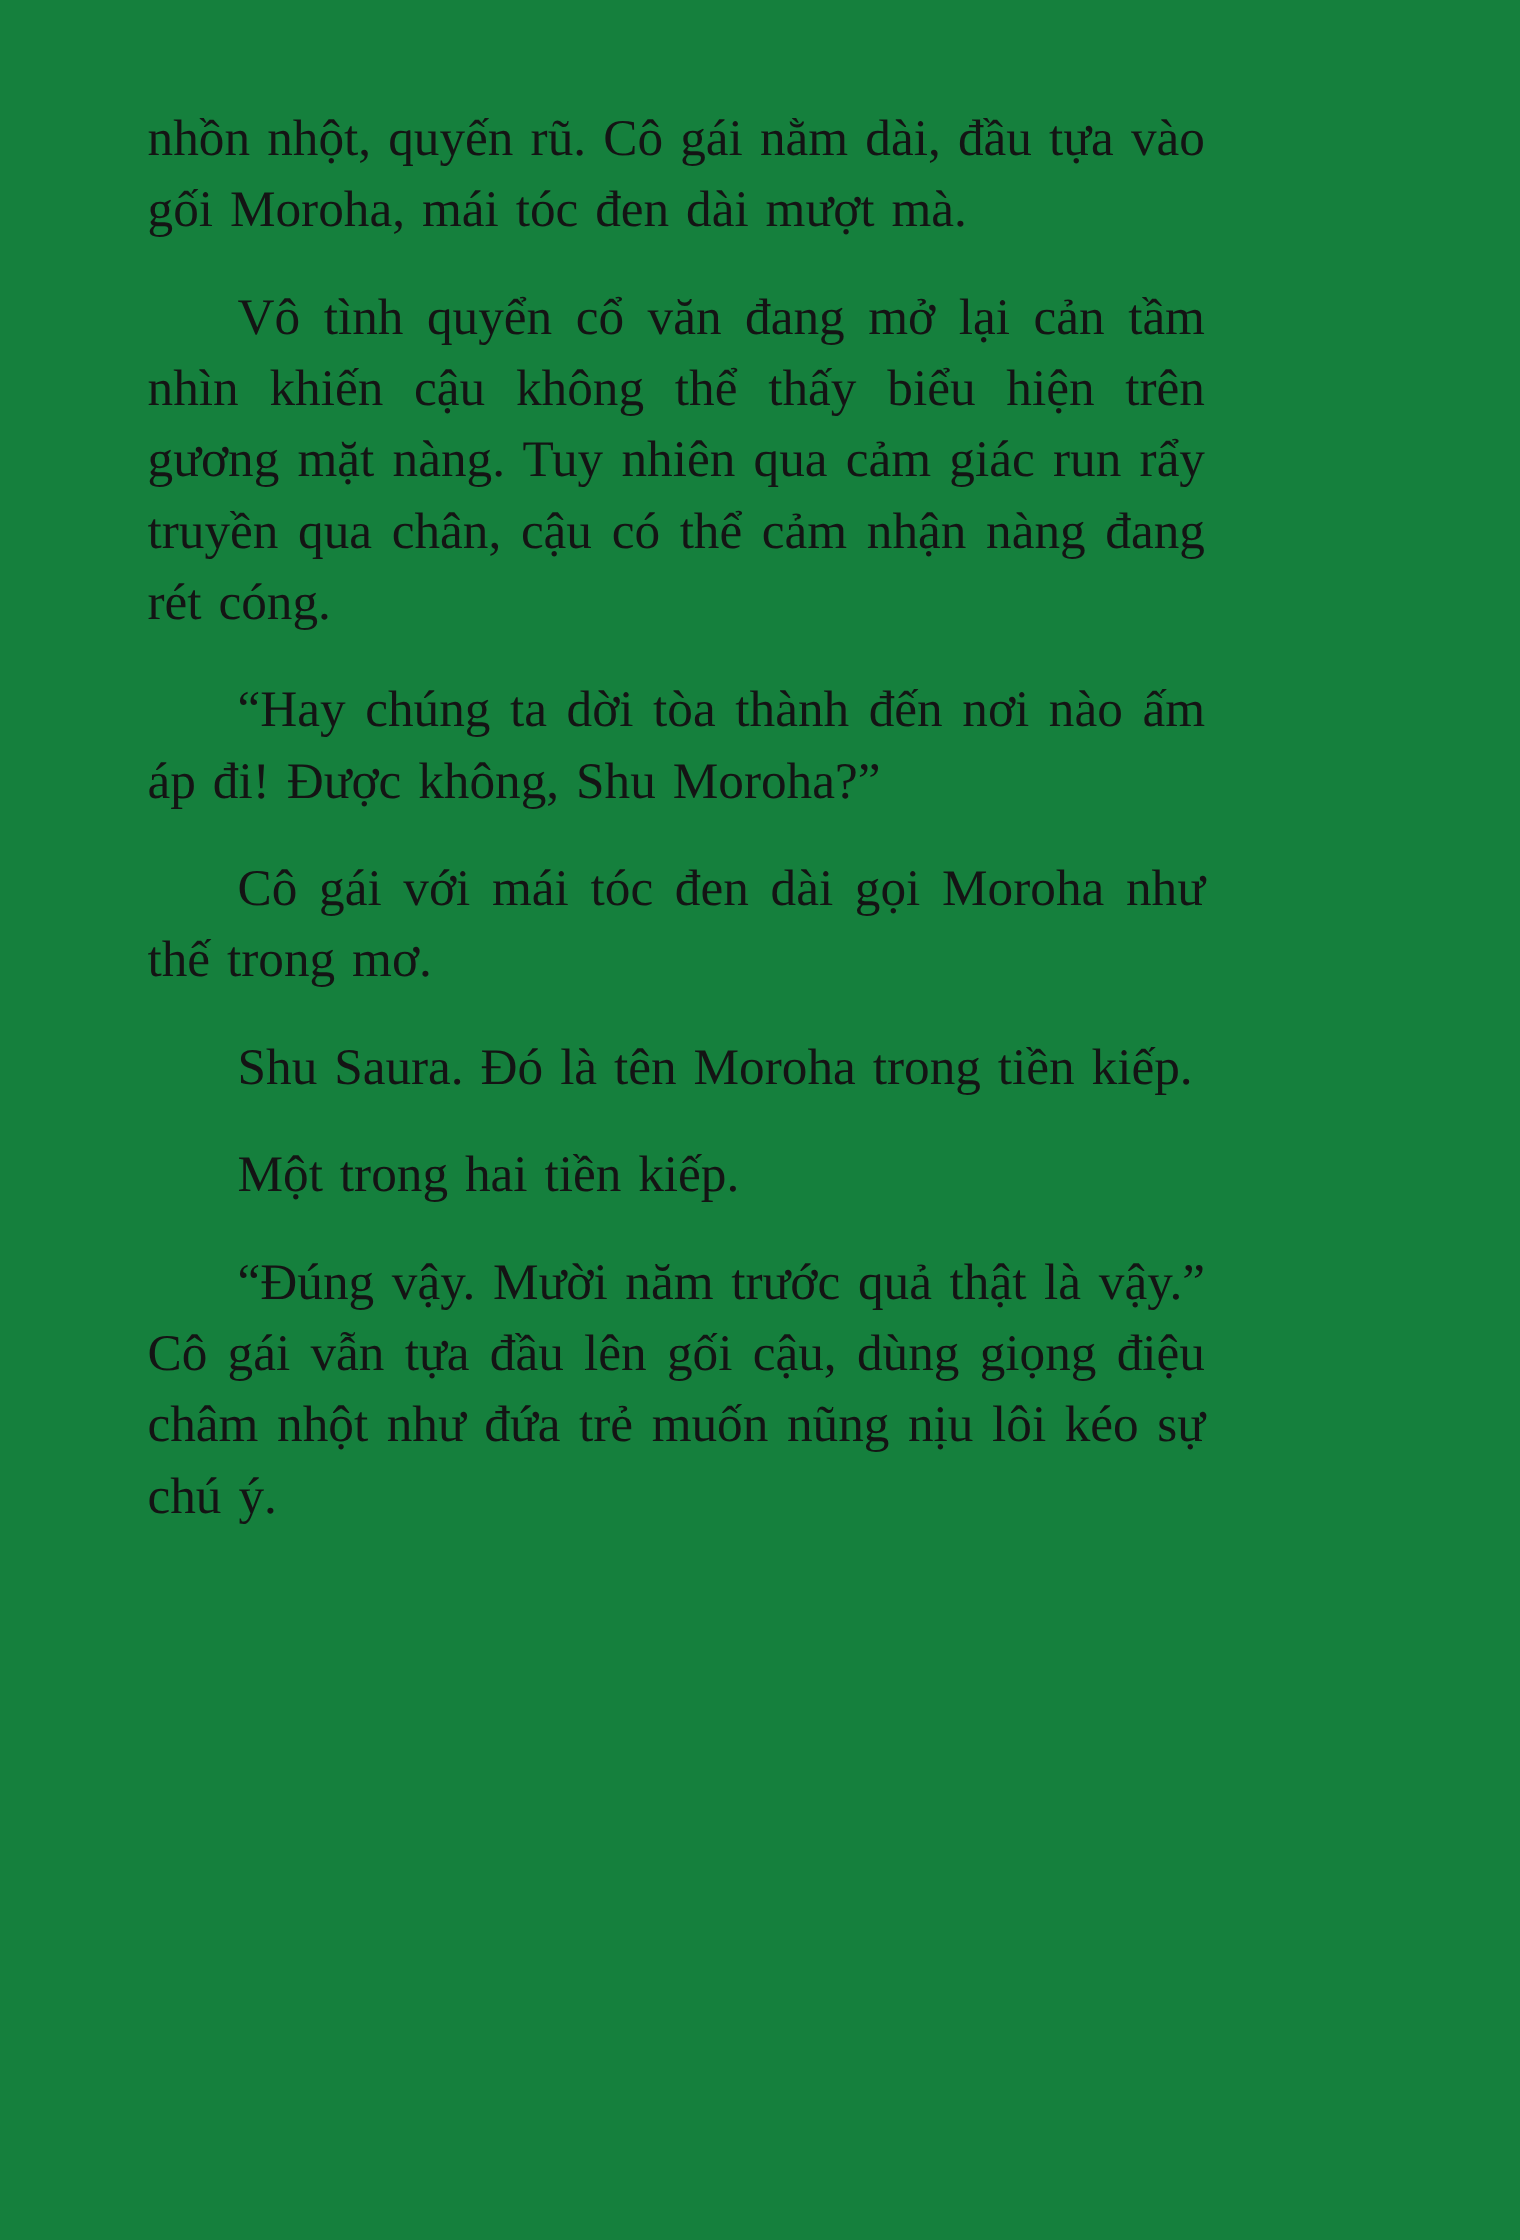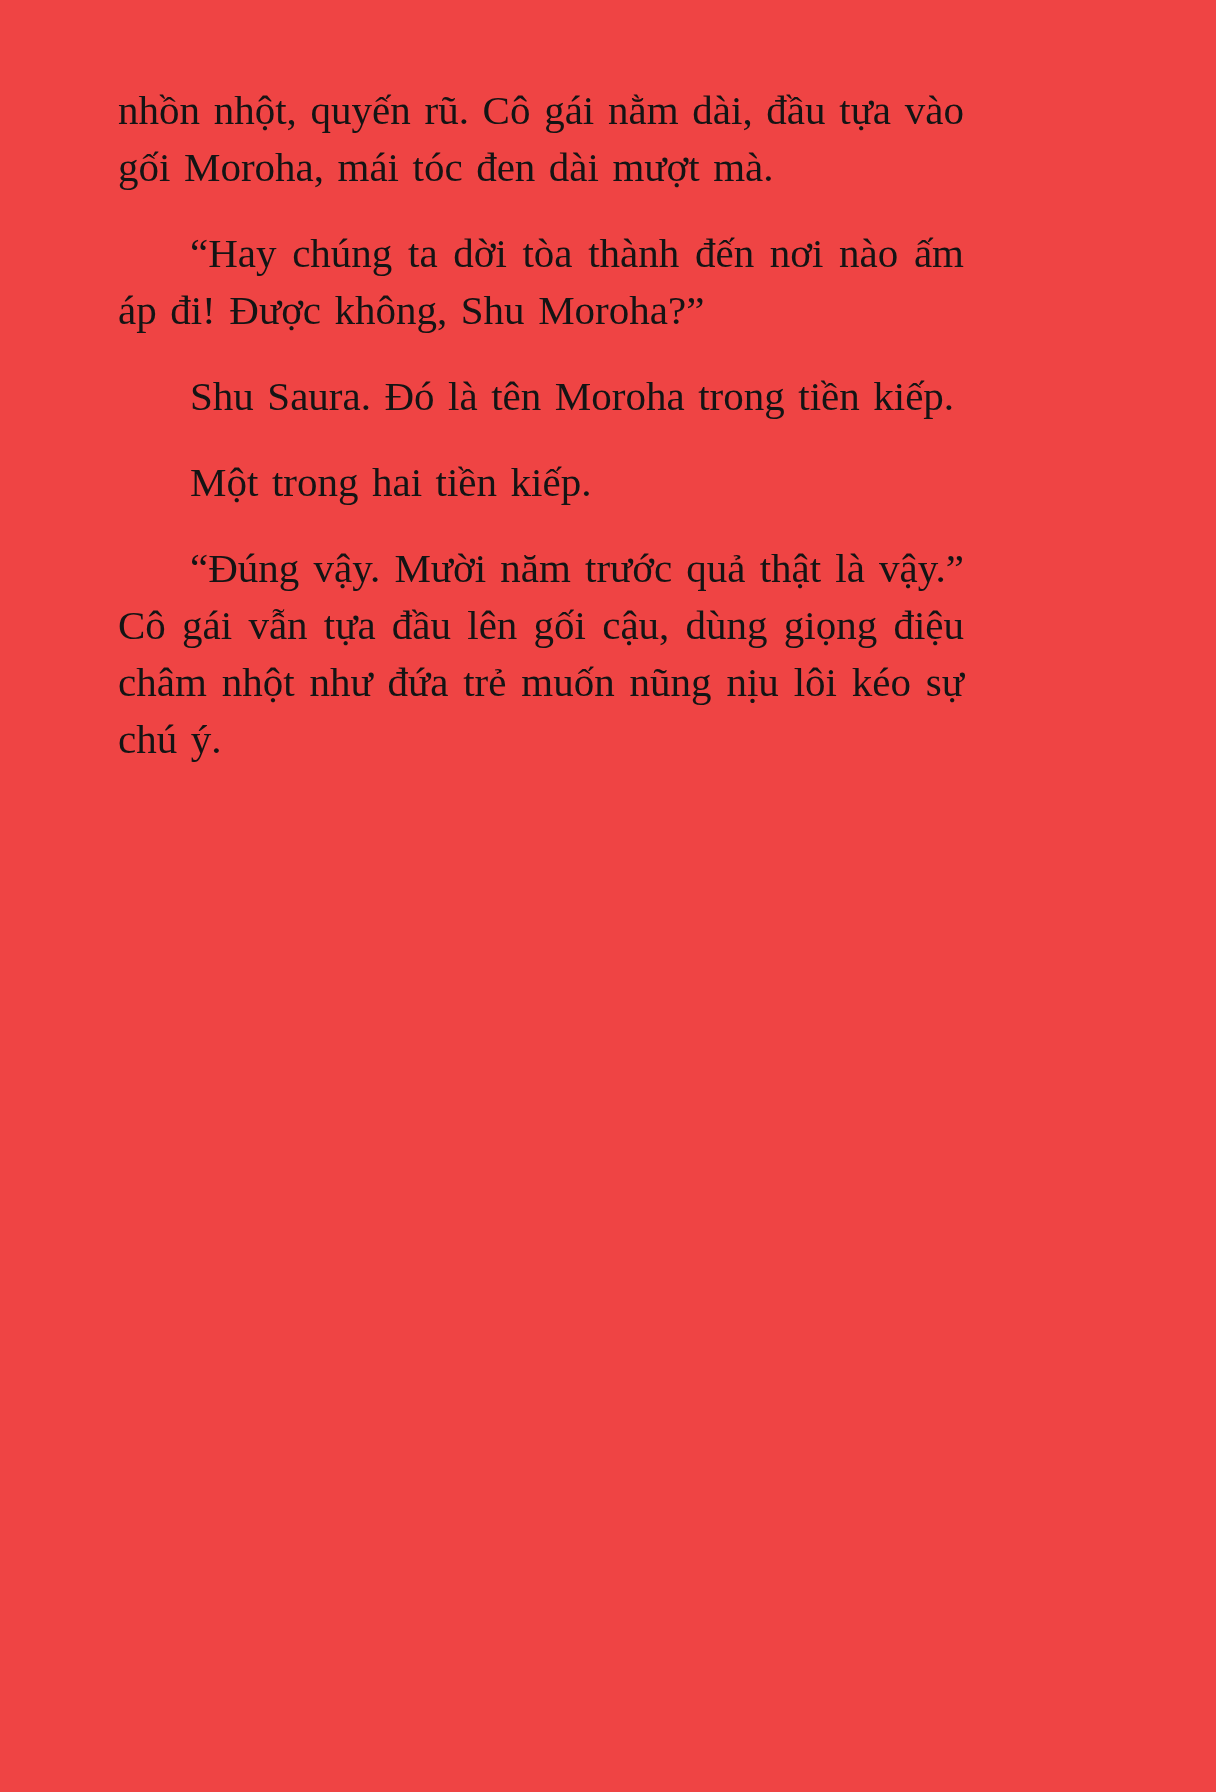--- a/index.html
+++ b/index.html
@@ -9,21 +9,21 @@
   body {
     width: 1216px;
     height: 1792px;
     background: #ffffff;
     overflow: hidden;
   }
   .page {
     box-sizing: border-box;
     width: 1216px;
     height: 1792px;
-    background: #ef4444;
+    background: #15803d;
     padding: 82px 252px 0 118px;
     display: flex;
     flex-direction: column;
     color: #141414;
   }
   .page-body {
     flex: 0 0 auto;
   }
   p.para {
     margin: 0 0 29px 0;
@@ -38,19 +38,21 @@
     text-indent: 72px;
   }
 </style>
 </head>
 <body>
 
 <div class="page">
   <div class="page-body">
 
   <p class="para">nhồn nhột, quyến rũ. Cô gái nằm dài, đầu tựa vào gối Moroha, mái tóc đen dài mượt mà.</p>
+      <p class="para indent">Vô tình quyển cổ văn đang mở lại cản tầm nhìn khiến cậu không thể thấy biểu hiện trên gương mặt nàng. Tuy nhiên qua cảm giác run rẩy truyền qua chân, cậu có thể cảm nhận nàng đang rét cóng.</p>
       <p class="para indent">“Hay chúng ta dời tòa thành đến nơi nào ấm áp đi! Được không, Shu Moroha?”</p>
+      <p class="para indent">Cô gái với mái tóc đen dài gọi Moroha như thế trong mơ.</p>
       <p class="para indent">Shu Saura. Đó là tên Moroha trong tiền kiếp.</p>
       <p class="para indent">Một trong hai tiền kiếp.</p>
       <p class="para indent">“Đúng vậy. Mười năm trước quả thật là vậy.” Cô gái vẫn tựa đầu lên gối cậu, dùng giọng điệu châm nhột như đứa trẻ muốn nũng nịu lôi kéo sự chú ý.</p>
     </div>
 
 </div>
 
 </body></html>

